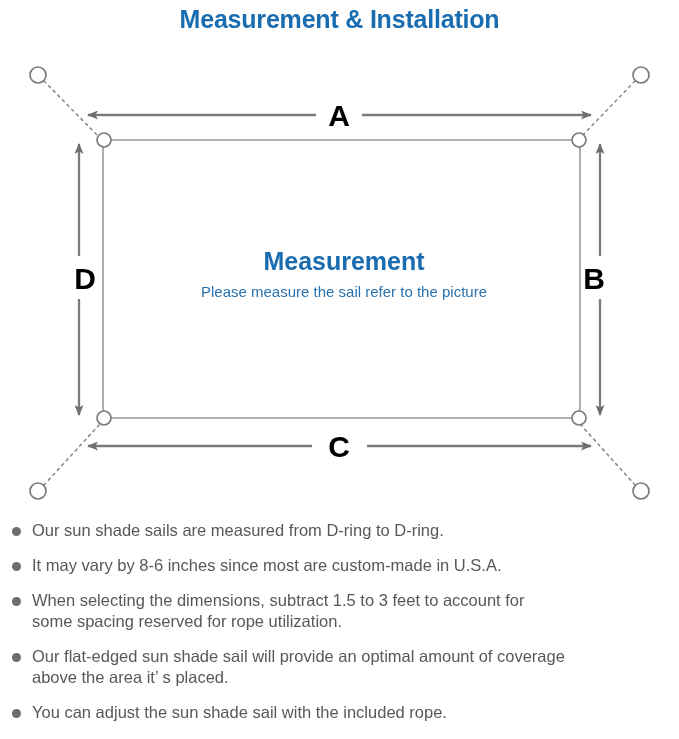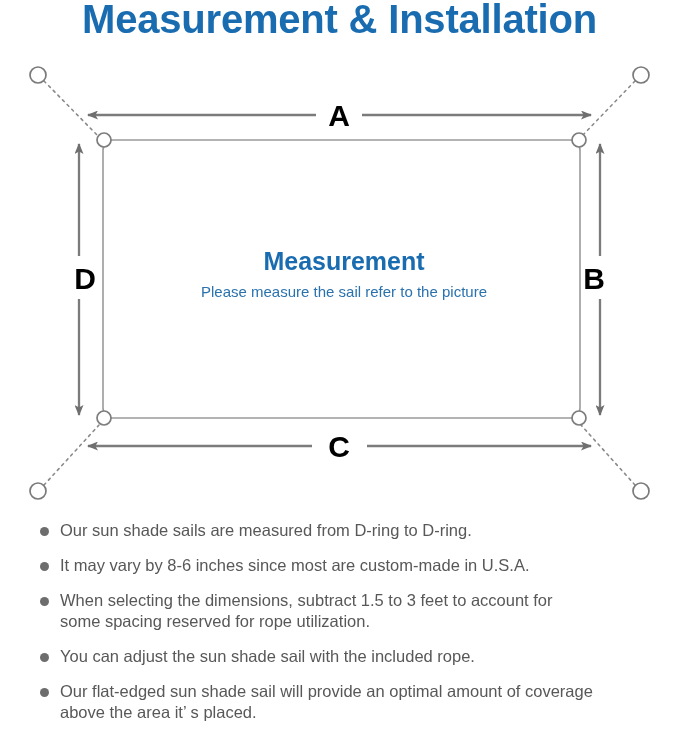--- a/index.html
+++ b/index.html
@@ -21,21 +21,21 @@
     background: #ffffff;
   }
   #title {
     position: absolute;
     left: 0;
     top: 0;
     width: 679px;
     text-align: center;
     font-family: "Liberation Sans", sans-serif;
     font-weight: bold;
-    font-size: 40px;
+    font-size: 25px;
     line-height: 38px;
     letter-spacing: -0.2px;
     color: #1a6cb0;
     white-space: nowrap;
   }
   #diagram {
     position: absolute;
     left: 0;
     top: 44px;
     width: 679px;
@@ -59,21 +59,20 @@
     font-weight: normal;
     font-size: 15px;
     fill: #2a72ae;
   }
   #notes {
     position: absolute;
     left: 0;
     top: 520px;
     width: 582px;
     padding: 0;
-    margin-left: 28px;
   }
   .note-row {
     display: flex;
     align-items: flex-start;
     margin: 0 0 14px 0;
     padding: 0 14px 0 12px;
   }
   .note-bullet {
     flex: 0 0 auto;
     width: 9px;
@@ -164,21 +163,21 @@
     <div class="note-row">
       <span class="note-bullet"></span>
       <span class="note-text">It may vary by 8-6 inches since most are custom-made in U.S.A.</span>
     </div>
     <div class="note-row">
       <span class="note-bullet"></span>
       <span class="note-text">When selecting the dimensions, subtract 1.5 to 3 feet to account for some spacing reserved for rope utilization.</span>
     </div>
     <div class="note-row">
       <span class="note-bullet"></span>
-      <span class="note-text">You can adjust the sun shade sail with the included rope.</span>
+      <span class="note-text">Our flat-edged sun shade sail will provide an optimal amount of coverage above the area it’ s placed.</span>
     </div>
     <div class="note-row">
       <span class="note-bullet"></span>
-      <span class="note-text">Our flat-edged sun shade sail will provide an optimal amount of coverage above the area it’ s placed.</span>
+      <span class="note-text">You can adjust the sun shade sail with the included rope.</span>
     </div>
   </div>
 
 </div>
 
 </body></html>

